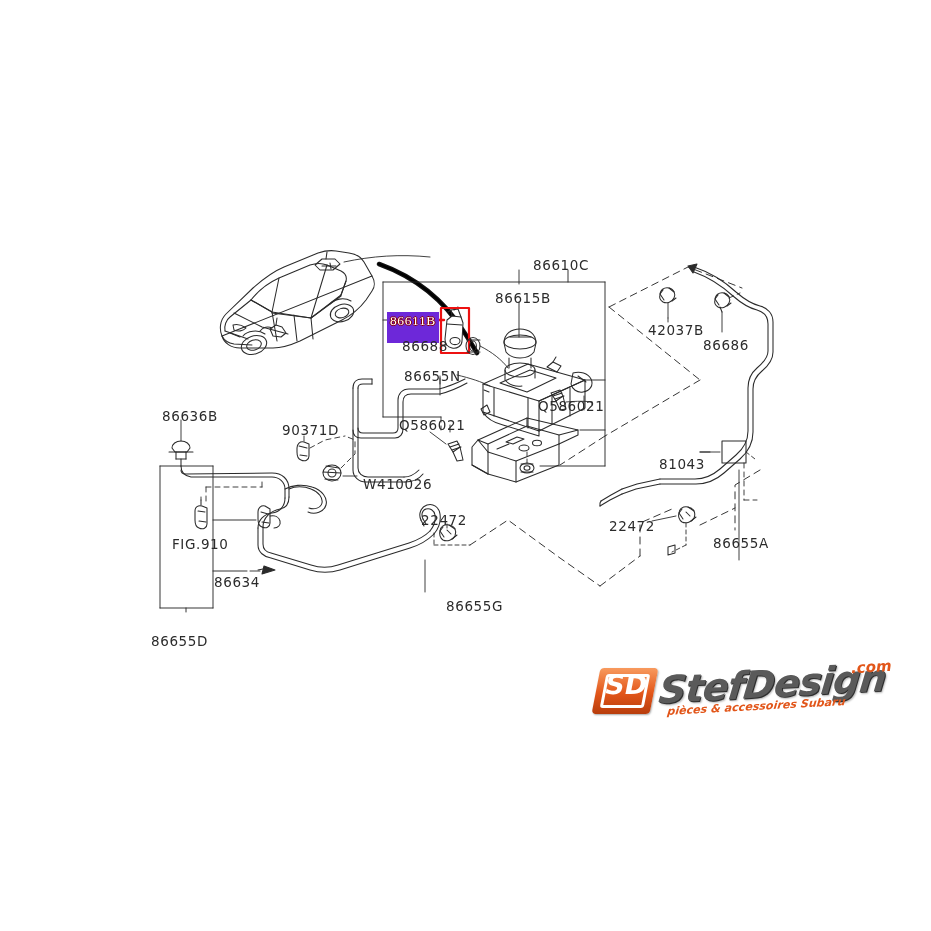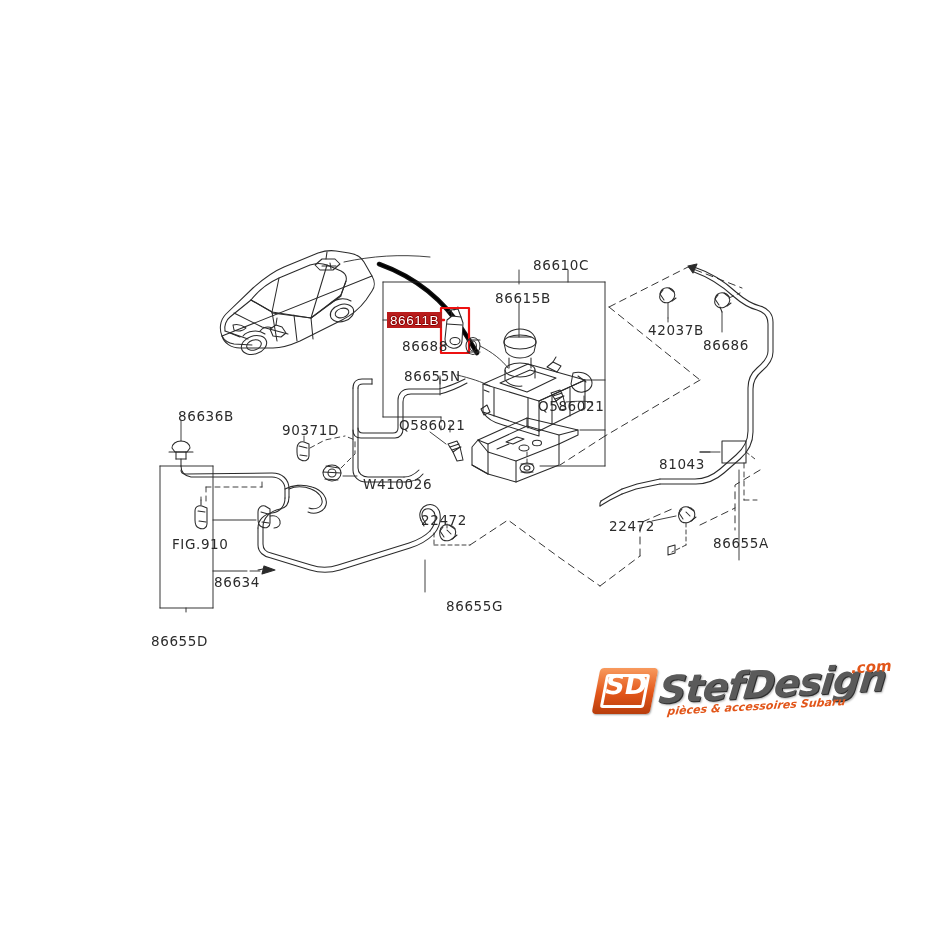--- a/index.html
+++ b/index.html
@@ -36,27 +36,27 @@
     font-family: "DejaVu Sans", sans-serif;
     font-size: 13.5px;
     letter-spacing: 0.6px;
     color: #2b2b2b;
     white-space: nowrap;
     line-height: 1;
     user-select: none;
   }
   .lbl-highlight {
     position: absolute;
-    background: #b91c1c;
+    background: #6d28d9;
     color: #ffffff;
-    font-family: Liberation Sans, sans-serif;
+    font-family: Liberation Serif, serif;
     font-size: 13.5px;
     letter-spacing: 0.6px;
     line-height: 1;
-    padding: 2px 3px 0 3px;
+    padding: 2px 3px 15px 3px;
     white-space: nowrap;
     user-select: none;
     text-shadow:
       -1px 0 #8b0000, 0 1px #8b0000, 1px 0 #8b0000, 0 -1px #8b0000;
   }
   
   #watermark {
     position: absolute;
     left: 596px;
     top: 660px;
@@ -608,21 +608,21 @@
       <div class="lbl-highlight" style="left: 387px; top: 312px;">86611B</div>
       <div class="lbl" style="left: 402px; top: 340px;">86688</div>
       <div class="lbl" style="left: 404px; top: 370px;">86655N</div>
       <div class="lbl" style="left: 538px; top: 400px;">Q586021</div>
       <div class="lbl" style="left: 399px; top: 419px;">Q586021</div>
       <div class="lbl" style="left: 648px; top: 324px;">42037B</div>
       <div class="lbl" style="left: 703px; top: 339px;">86686</div>
       <div class="lbl" style="left: 659px; top: 450px; margin-top: 8px;">81043</div>
       <div class="lbl" style="left: 609px; top: 520px;">22472</div>
       <div class="lbl" style="left: 713px; top: 537px;">86655A</div>
-      <div class="lbl" style="left: 162px; top: 410px; margin-left: 16px;">86636B</div>
+      <div class="lbl" style="left: 162px; top: 410px;">86636B</div>
       <div class="lbl" style="left: 282px; top: 424px;">90371D</div>
       <div class="lbl" style="left: 363px; top: 478px;">W410026</div>
       <div class="lbl" style="left: 172px; top: 538px;">FIG.910</div>
       <div class="lbl" style="left: 421px; top: 514px;">22472</div>
       <div class="lbl" style="left: 214px; top: 576px; text-align: right;">86634</div>
       <div class="lbl" style="left: 398px; top: 600px; margin-left: 48px;">86655G</div>
       <div class="lbl" style="left: 151px; top: 635px;">86655D</div>
     </div>
 
   <div id="watermark">

